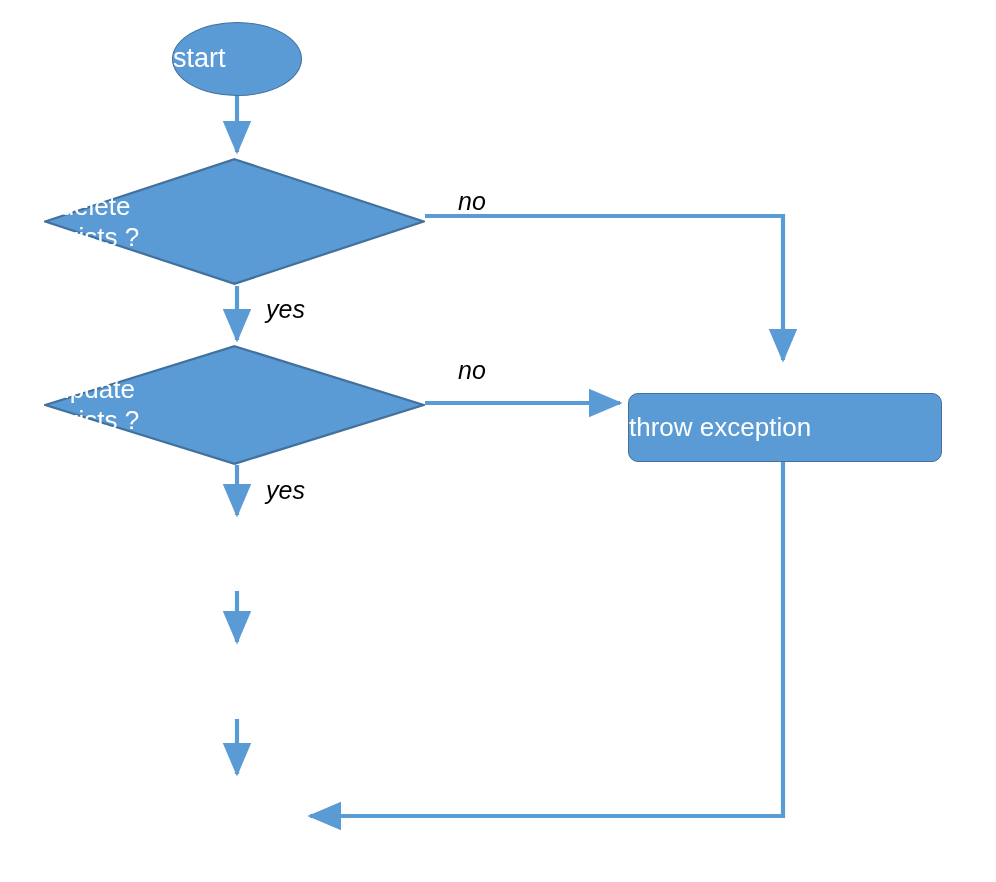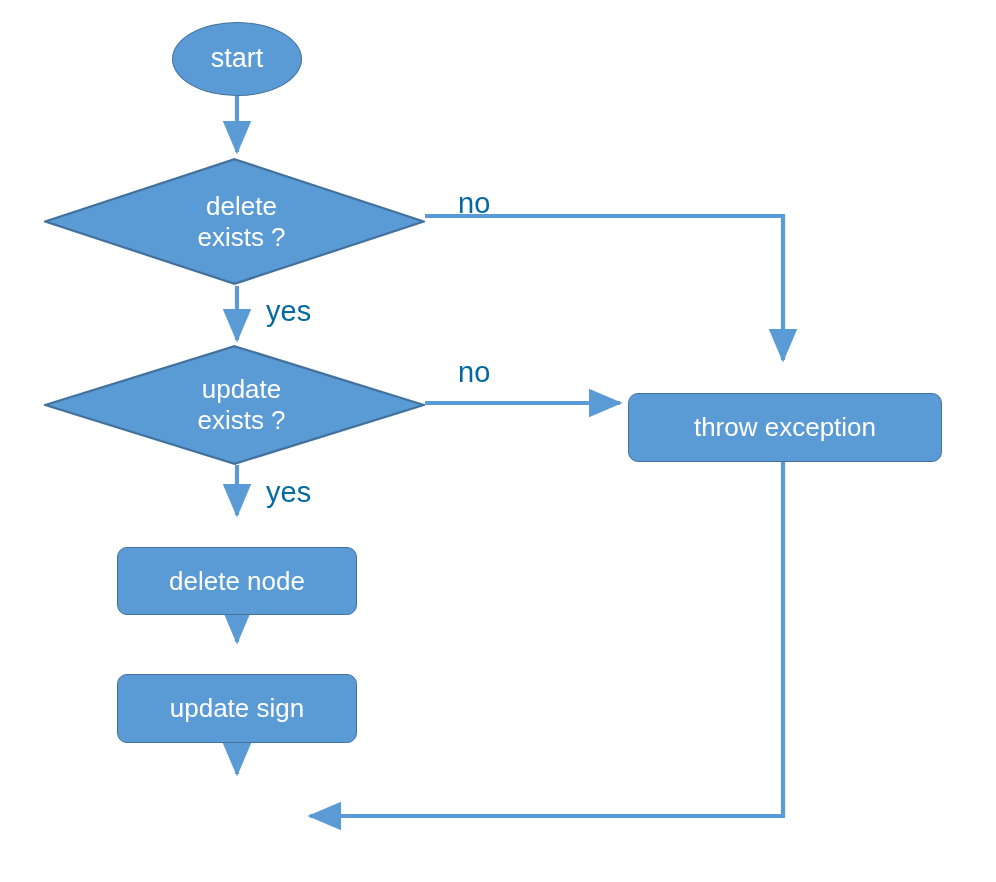--- a/index.html
+++ b/index.html
@@ -22,21 +22,20 @@
     position: absolute;
     left: 0;
     top: 0;
     width: 996px;
     height: 882px;
   }
   .node {
     position: absolute;
     display: flex;
     align-items: center;
-    justify-content: center;
     color: #ffffff;
     text-align: center;
     line-height: 1.18;
     box-sizing: border-box;
     z-index: 3;
   }
   .node-terminator {
     background: #5B9BD5;
     border: 1.4px solid #41719C;
     border-radius: 50%;
@@ -63,25 +62,26 @@
     z-index: 1;
   }
   .node-decision .decision-label {
     position: relative;
     z-index: 2;
     pointer-events: none;
     transform: translateX(7px);
   }
   .edge-label {
     position: absolute;
-    color: #0369a1;
-    font-size: 29px;
+    color: #000000;
+    font-size: 25px;
     line-height: 1;
     white-space: nowrap;
     z-index: 4;
+    font-style: italic;
   }
 </style>
 </head>
 <body>
 
 <div id="canvas">
 
   <svg id="edges" viewBox="0 0 996 882" width="996" height="882" xmlns="http://www.w3.org/2000/svg">
     <defs>
       <marker id="arrowhead" markerWidth="9" markerHeight="9" refX="7.4" refY="3.4" orient="auto" markerUnits="strokeWidth">
@@ -139,27 +139,21 @@
   <div class="node node-decision" style="left:44px; top:345px; width:381px; height:120px;">
     <svg class="diamond-shape" viewBox="0 0 381 120" preserveAspectRatio="none">
       <polygon points="190.5,1.2 379.8,60 190.5,118.8 1.2,60" fill="#5B9BD5" stroke="#41719C" stroke-width="2.2"></polygon>
     </svg>
     <div class="decision-label">
       <div>update</div>
       <div>exists ?</div>
     </div>
   </div>
 
-  <div class="node node-process" style="left:117px; top:523px; width:240px; height:68px;">
-    <span>delete node</span>
-  </div>
 
-  <div class="node node-process" style="left:117px; top:650px; width:240px; height:69px;">
-    <span>update sign</span>
-  </div>
 
   <div class="node node-process" style="left:628px; top:369px; width:314px; height:69px;">
     <span>throw exception</span>
   </div>
 
 
   <div class="edge-label" style="left:458px; top:189px;">no</div>
 
   <div class="edge-label" style="left:266px; top:297px;">yes</div>
 

